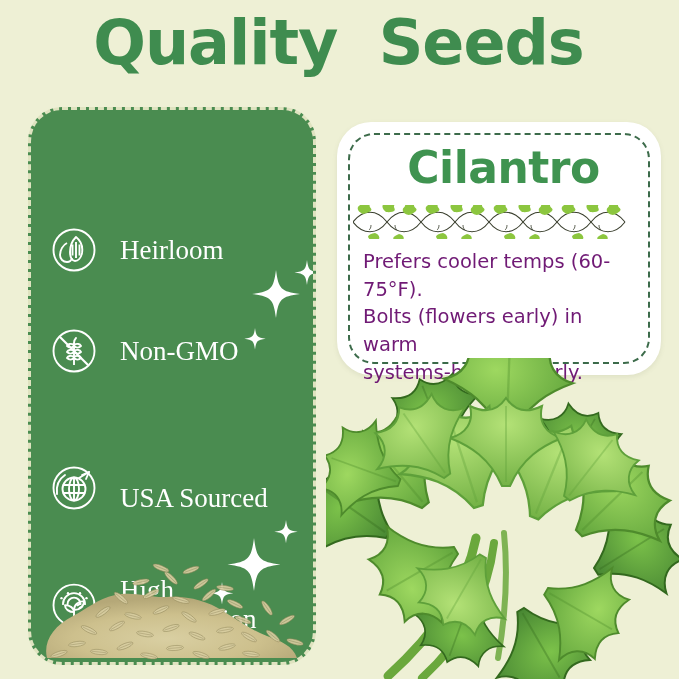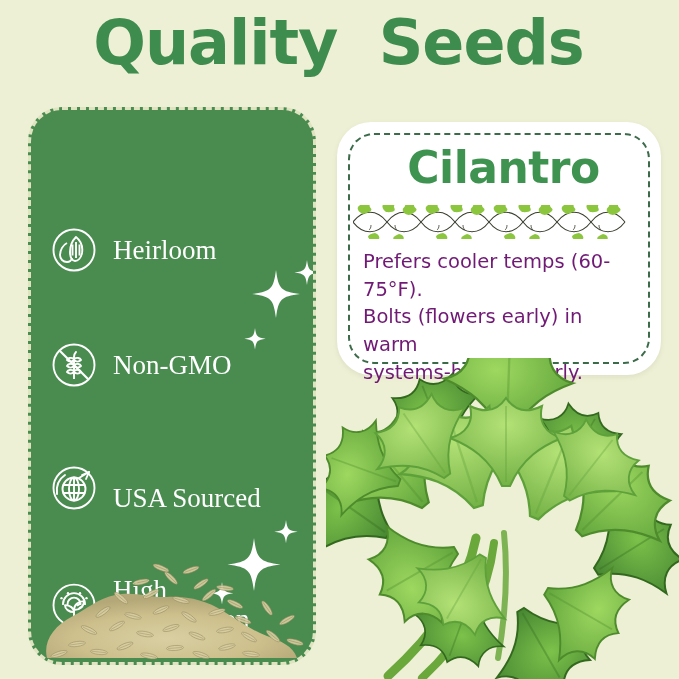--- a/index.html
+++ b/index.html
@@ -27,32 +27,32 @@
   .feature-panel{
     position:absolute;left:28px;top:107px;width:288px;height:558px;
     background:#4a8c50;
     border-radius:34px;
     overflow:hidden;
     box-sizing:border-box;
     border:3px dashed #dfe3c0;
   }
   .feature-list{position:absolute;left:0;top:0;width:288px;height:440px;}
   .feature-row{
-    position:absolute;left:18px;display:flex;align-items:center;gap:14px;
+    position:absolute;left:18px;display:flex;align-items:center;gap:21px;
   }
   .feature-row .ficon{flex:0 0 auto;width:50px;height:50px;}
   .feature-label{
     color:#ffffff;
     font-family:"Liberation Serif", serif;
     font-size:27px;
     line-height:1.07;
     white-space:pre-line;
   }
   .row-0{top:140px;transform:translateY(-50%);}
-  .row-1{top:255px;transform:translateY(-50%);}
+  .row-1{top:241px;transform:translateY(-50%);}
   .row-2{top:378px;transform:translateY(-50%);align-items:flex-end;}
   .row-3{top:495px;transform:translateY(-50%);}
 
   .sparkle{position:absolute;pointer-events:none;}
   .sp-a{left:205px;top:148px;}
   .sp-b{left:175px;top:410px;}
 
   .seed-pile{position:absolute;left:-2px;bottom:-4px;width:290px;height:150px;}
 
   

